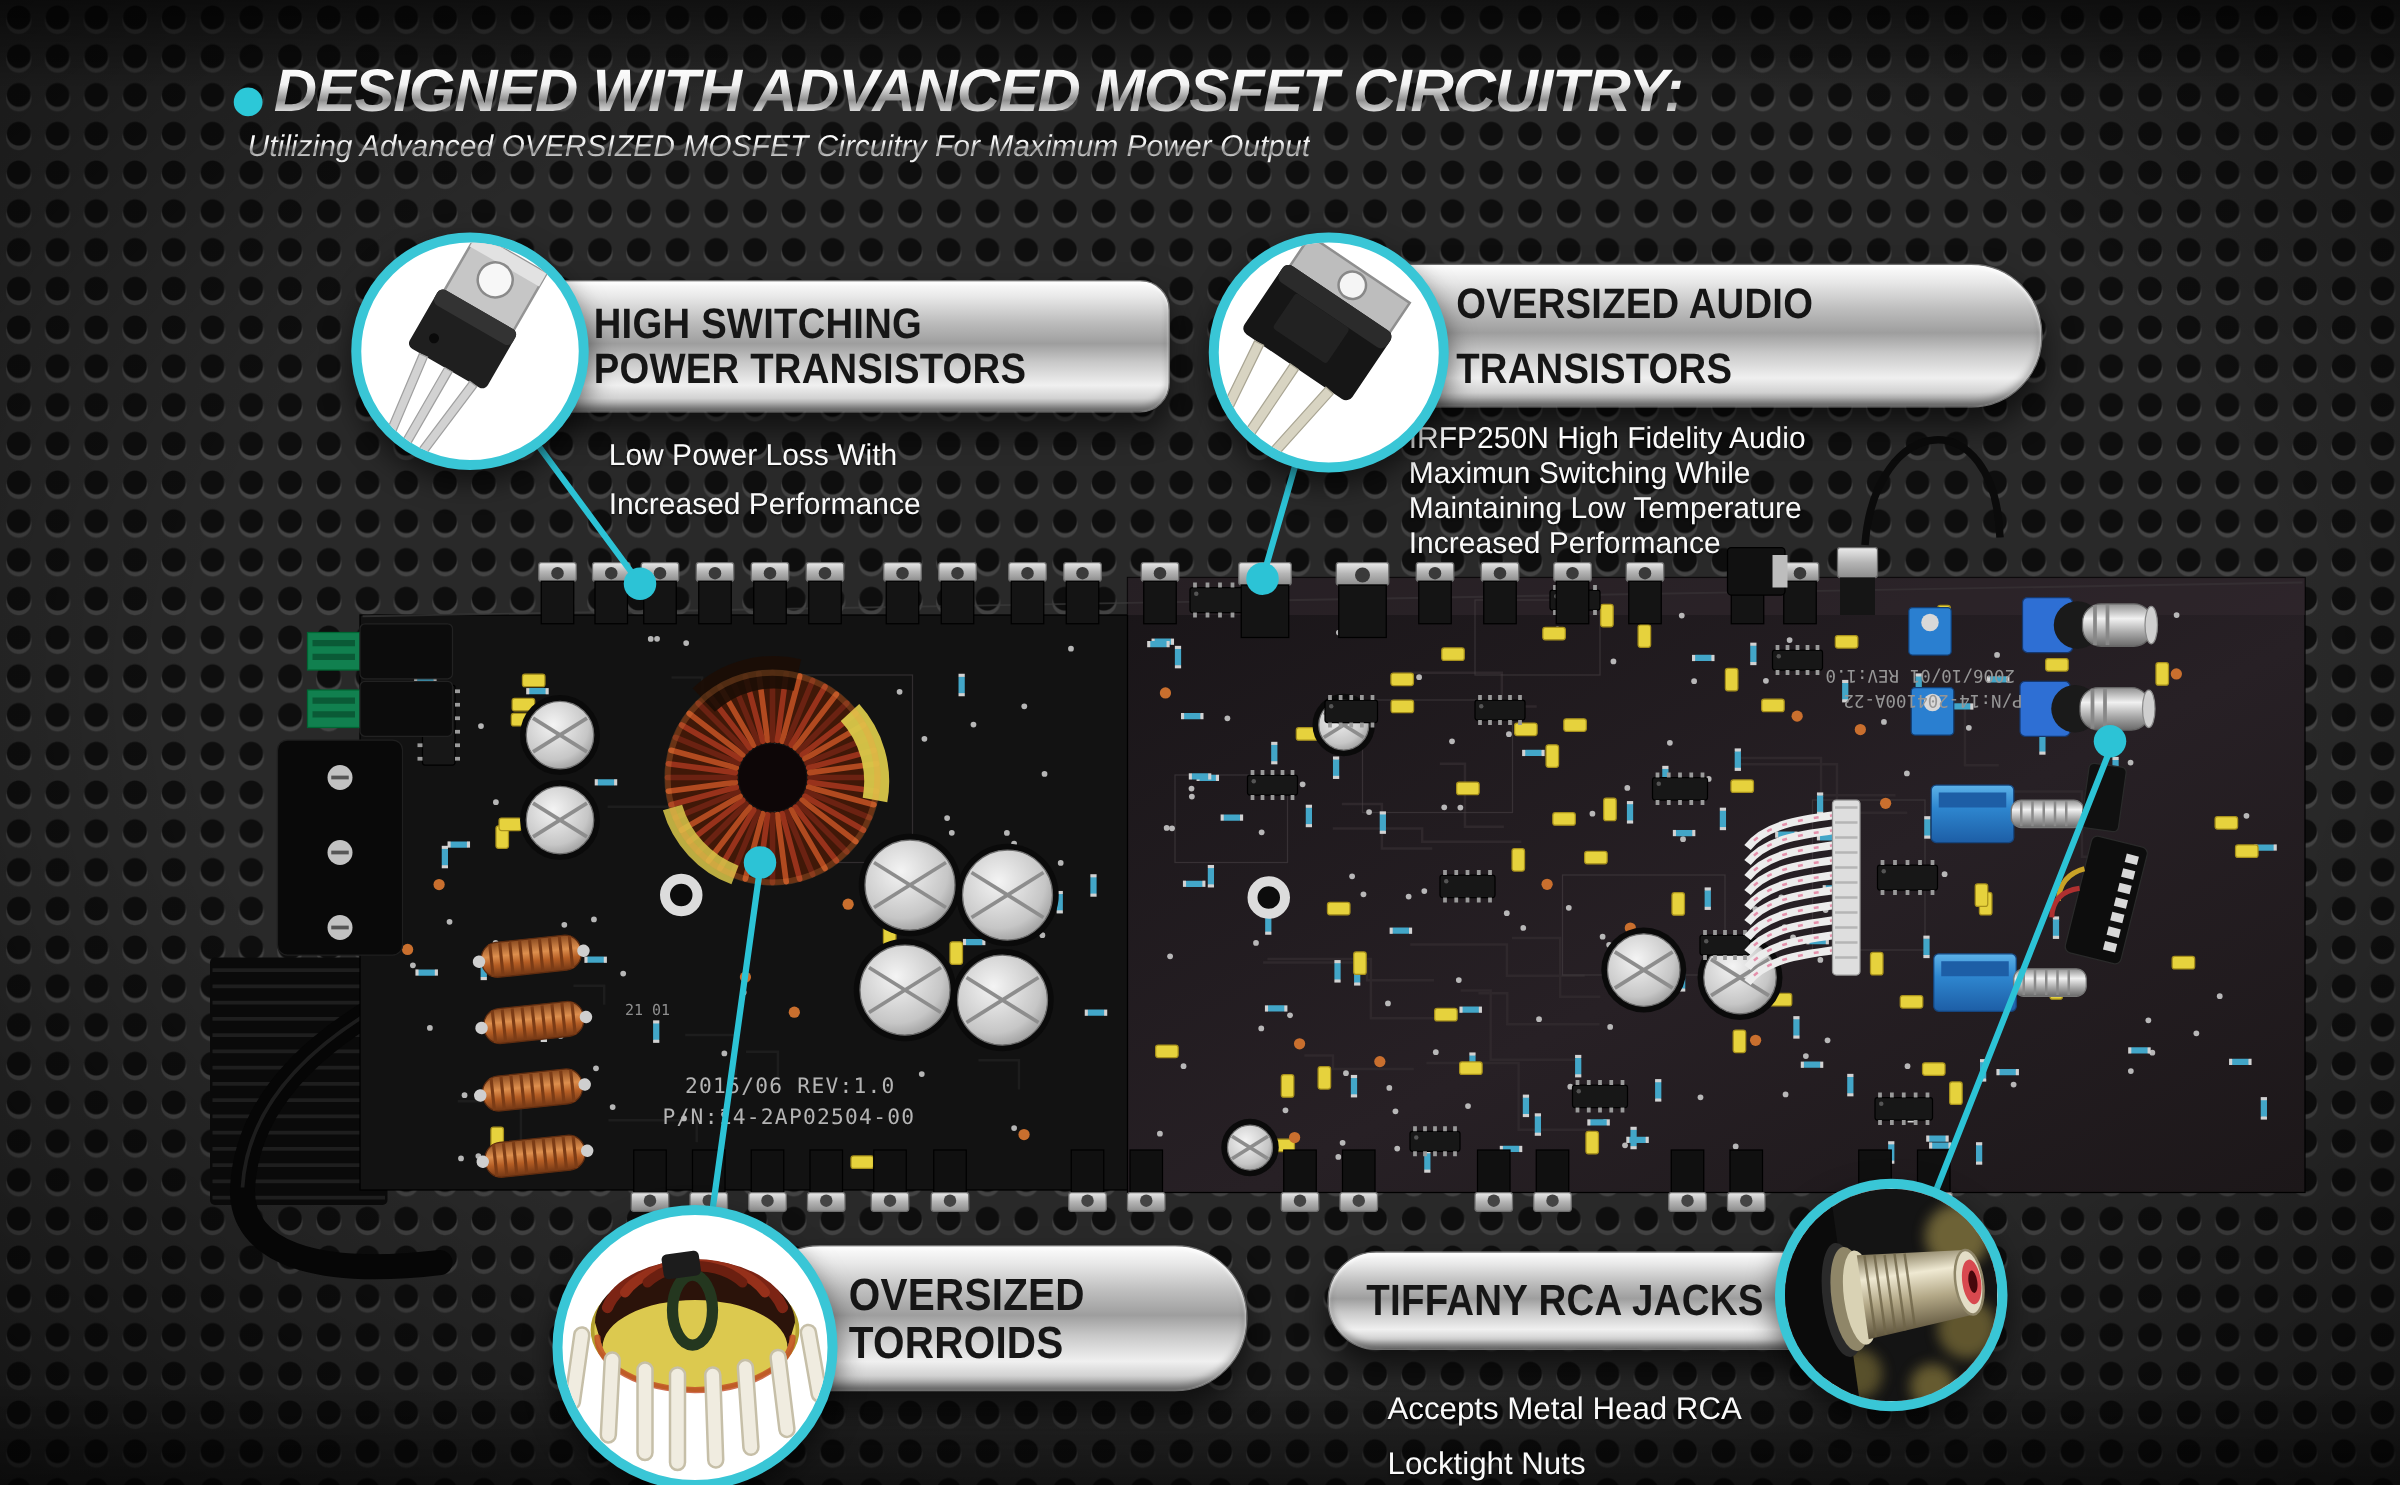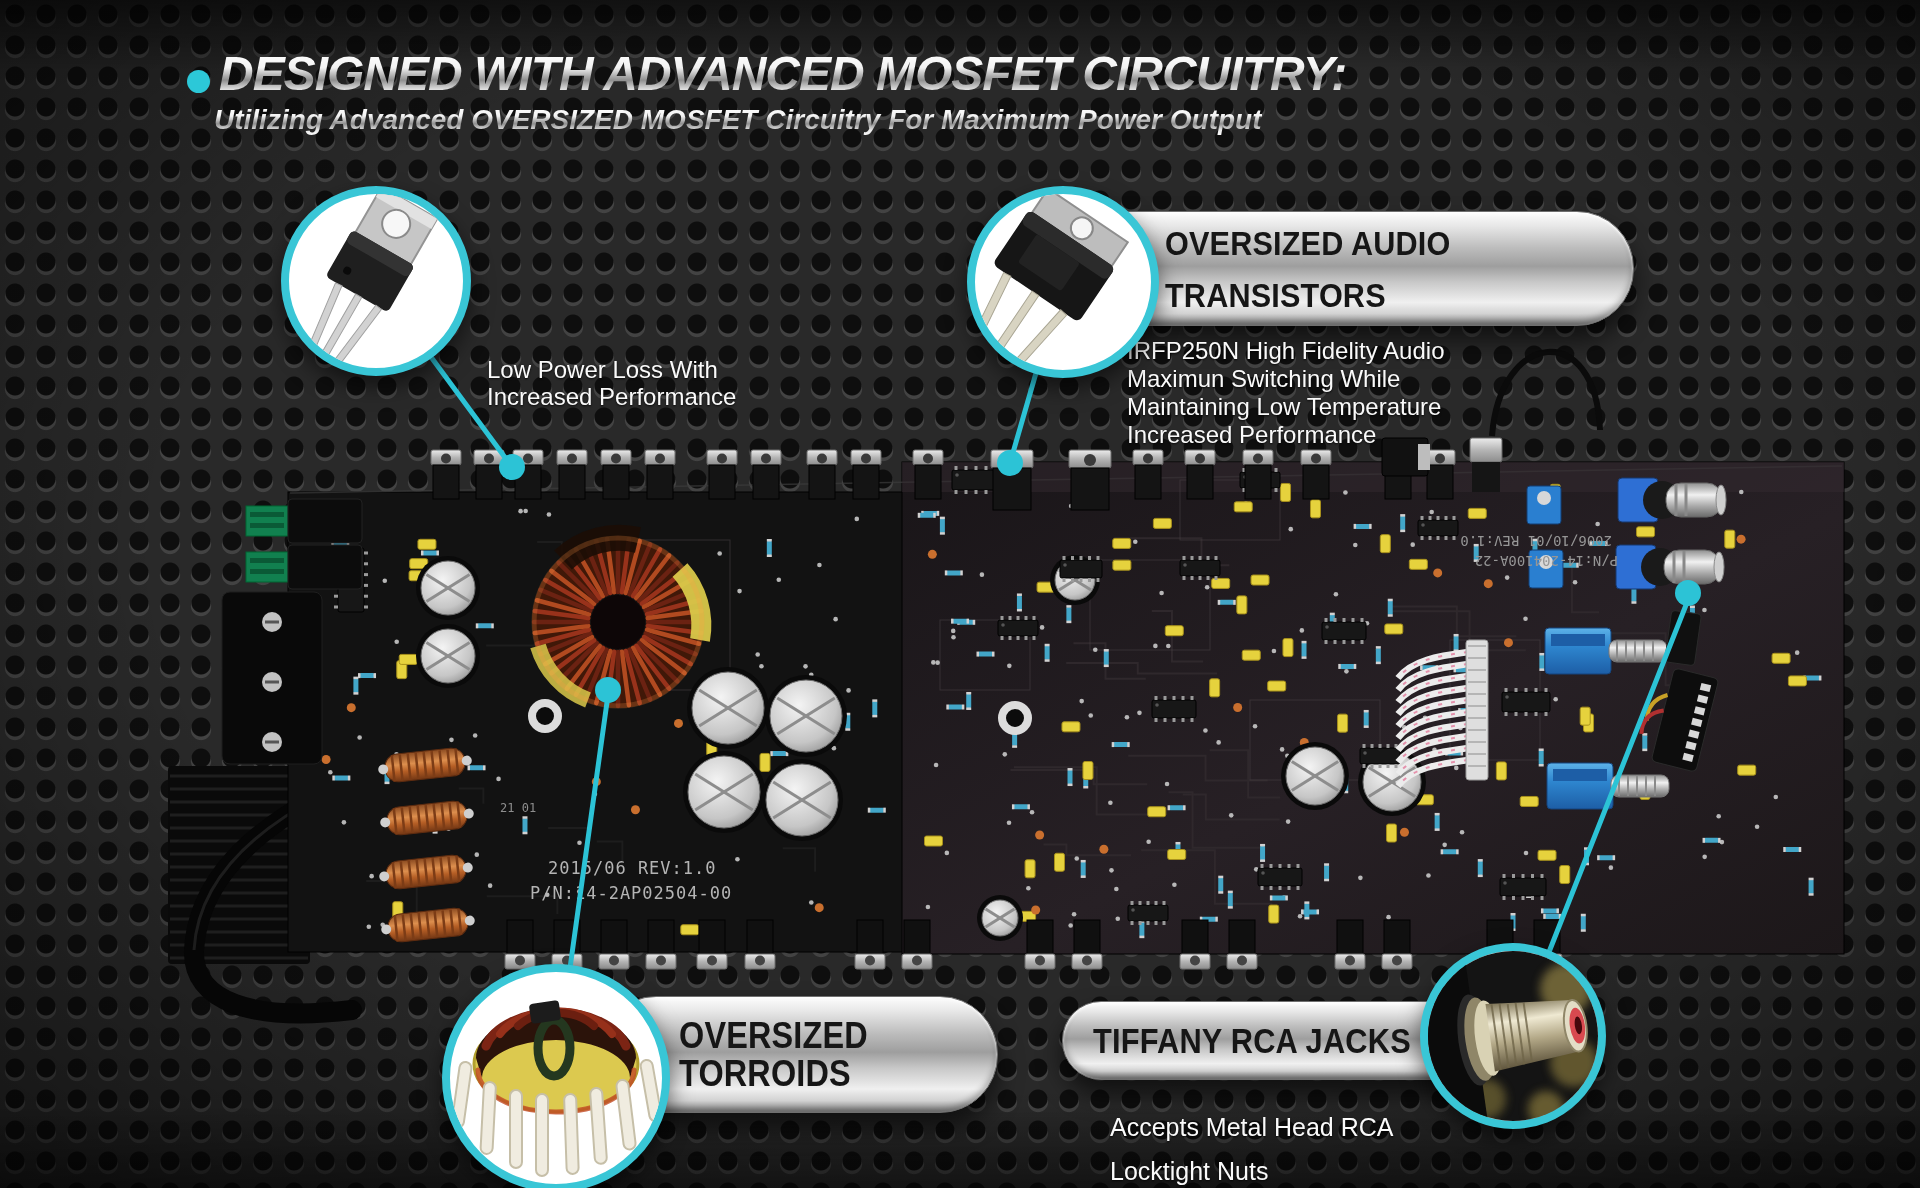--- a/index.html
+++ b/index.html
@@ -23,22 +23,22 @@
     background:linear-gradient(180deg,#ffffff 8%,#f2f2f2 38%,#a9a9a9 55%,#8f8f8f 62%,#e9e9e9 82%,#ffffff 100%);
     -webkit-background-clip:text;background-clip:text;color:transparent;
   }
   #title-row{position:absolute;left:187px;top:48px;z-index:60;display:flex;align-items:flex-start;}
   #bullet{width:23px;height:23px;border-radius:50%;margin-top:22px;}
   #page-title{
     margin-left:9px;font-size:48px;line-height:52px;font-weight:bold;font-style:italic;
     letter-spacing:-1px;white-space:nowrap;
   }
   #page-subtitle{
-    position:absolute;left:214px;top:104px;z-index:60;
-    font-size:28px;font-weight:bold;font-style:italic;letter-spacing:0px;white-space:nowrap;
+    position:absolute;left:198px;top:104px;z-index:60;
+    font-size:24px;font-weight:normal;font-style:italic;letter-spacing:0px;white-space:nowrap;
   }
   .banner{
     position:absolute;z-index:30;display:flex;flex-direction:column;justify-content:center;
     background:linear-gradient(180deg,#fdfdfd 0%,#e8e8e8 12%,#bcbcbc 32%,#9e9e9e 48%,#c8c8c8 62%,#f0f0f0 80%,#d2d2d2 90%,#8a8a8a 100%);
     border:1px solid #6f6f6f;
     box-shadow:0 14px 24px rgba(0,0,0,.6), inset 0 2px 3px rgba(255,255,255,.95), inset 0 -4px 6px rgba(0,0,0,.3);
   }
   .banner .btxt{
     font-weight:bold;color:#161616;transform:scaleX(.9);transform-origin:left center;
     line-height:36px;font-size:34px;letter-spacing:.2px;white-space:nowrap;
@@ -46,21 +46,21 @@
   #banner-1{left:372px;top:224px;width:460px;height:104px;border-radius:24px;padding-left:102px;}
   #banner-2{left:1000px;top:211px;width:468px;height:113px;border-radius:57px;padding-left:164px;gap:16px;}
   #banner-3{left:598px;top:996px;width:318px;height:115px;border-radius:58px;padding-left:80px;}
   #banner-3 .btxt{font-size:36px;line-height:38px;}
   #banner-4{left:1062px;top:1001px;width:400px;height:77px;border-radius:39px;padding-left:30px;}
   #banner-4 .btxt{font-size:35px;transform:scaleX(.88);}
   .desc{
     position:absolute;z-index:35;color:#fafafa;white-space:pre-line;
     text-shadow:0 1px 2px rgba(0,0,0,.8);
   }
-  #desc-1{left:487px;top:356px;font-size:24px;line-height:27px;}
+  #desc-1{left:487px;top:345px;font-size:24px;line-height:39px;}
   #desc-2{left:1127px;top:337px;font-size:24px;line-height:28px;}
   #desc-3{left:660px;top:1121px;font-size:26px;line-height:32px;}
   #desc-4{left:1110px;top:1093px;font-size:25px;line-height:44px;margin-top:12px;}
   .callout-circle{
     position:absolute;z-index:40;border-radius:50%;background:#fff;overflow:hidden;
     box-shadow:0 10px 22px rgba(0,0,0,.55);
   }
   .callout-circle svg{display:block;}
   #pcb-svg{position:absolute;left:0;top:0;z-index:10;}
   #annot-svg{position:absolute;left:0;top:0;z-index:20;pointer-events:none;}
@@ -1497,20 +1497,24 @@
   </svg>
 
   <div id="vignette"></div>
 
   <div id="title-row">
     <div id="bullet" style="background:#2cc8d8"></div>
     <div id="page-title" class="metal-text">DESIGNED WITH ADVANCED MOSFET CIRCUITRY:</div>
   </div>
   <div id="page-subtitle" class="metal-text">Utilizing Advanced OVERSIZED MOSFET Circuitry For Maximum Power Output</div>
 
+  <div class="banner" id="banner-1">
+    <div class="btxt">HIGH SWITCHING</div>
+    <div class="btxt">POWER TRANSISTORS</div>
+  </div>
   <div class="banner" id="banner-2">
     <div class="btxt">OVERSIZED AUDIO</div>
     <div class="btxt">TRANSISTORS</div>
   </div>
   <div class="banner" id="banner-3">
     <div class="btxt">OVERSIZED</div>
     <div class="btxt">TORROIDS</div>
   </div>
   <div class="banner" id="banner-4">
     <div class="btxt">TIFFANY RCA JACKS</div>

